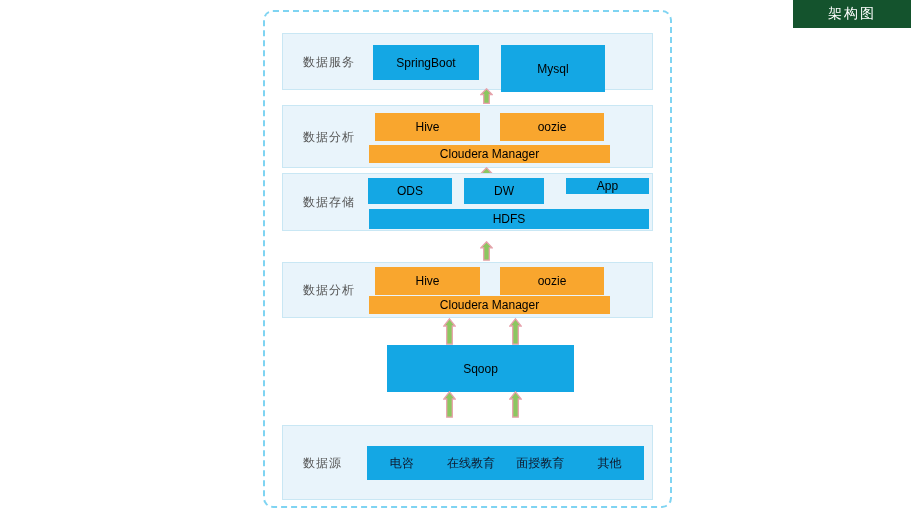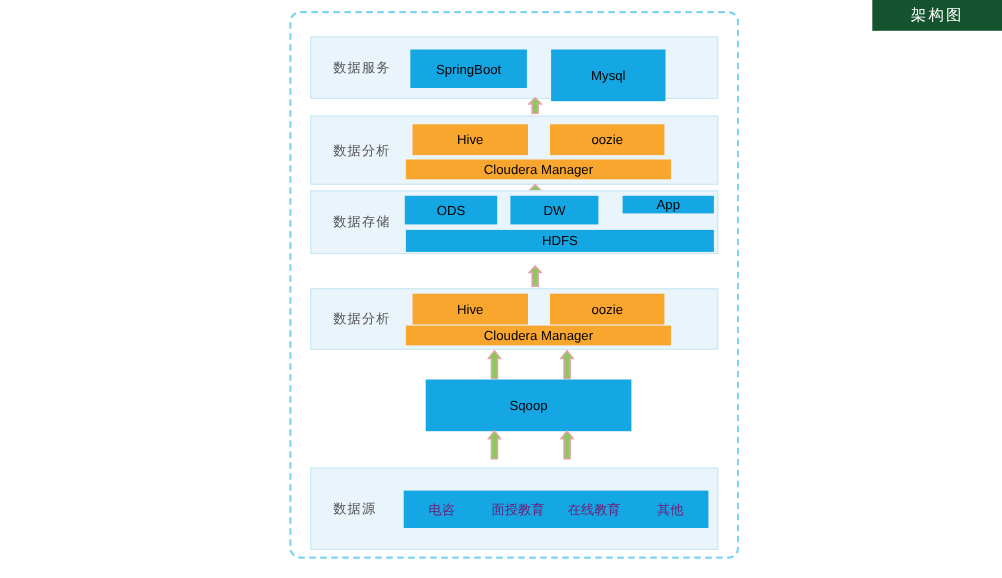--- a/index.html
+++ b/index.html
@@ -44,21 +44,21 @@
   .blue   { background: #14a7e4; }
   .orange { background: #f9a62e; }
 
   
   .seg-bar {
     position: absolute; display: flex; align-items: stretch;
     background: #14a7e4;
   }
   .seg {
     flex: 1; display: flex; align-items: center; justify-content: center;
-    color: #701a75; font-size: 12px; white-space: nowrap;
+    color: #0f172a; font-size: 12px; white-space: nowrap;
   }
 
   
   .sqoop {
     position: absolute; left: 387px; top: 345px; width: 187px; height: 47px;
     background: #14a7e4; color: #000000; font-size: 12px;
     display: flex; align-items: center; justify-content: center;
   }
 
   
@@ -127,19 +127,19 @@
     <path d="M6.5 0.8 L12.2 8 H9.3 V26.2 H3.7 V8 H0.8 Z"></path>
   </svg>
   <svg class="arrow" style="left:509px;top:391px;" width="13" height="27" viewBox="0 0 13 27">
     <path d="M6.5 0.8 L12.2 8 H9.3 V26.2 H3.7 V8 H0.8 Z"></path>
   </svg>
 
   <div class="panel" style="top:425px;height:75px;">
     <span class="layer-label">数据源</span>
     <div class="seg-bar" style="left:84px;top:20px;width:277px;height:34px;">
       <div class="seg">电咨</div>
+      <div class="seg">在线教育</div>
       <div class="seg">面授教育</div>
-      <div class="seg">在线教育</div>
       <div class="seg">其他</div>
     </div>
   </div>
 
 </div>
 
 </body></html>

